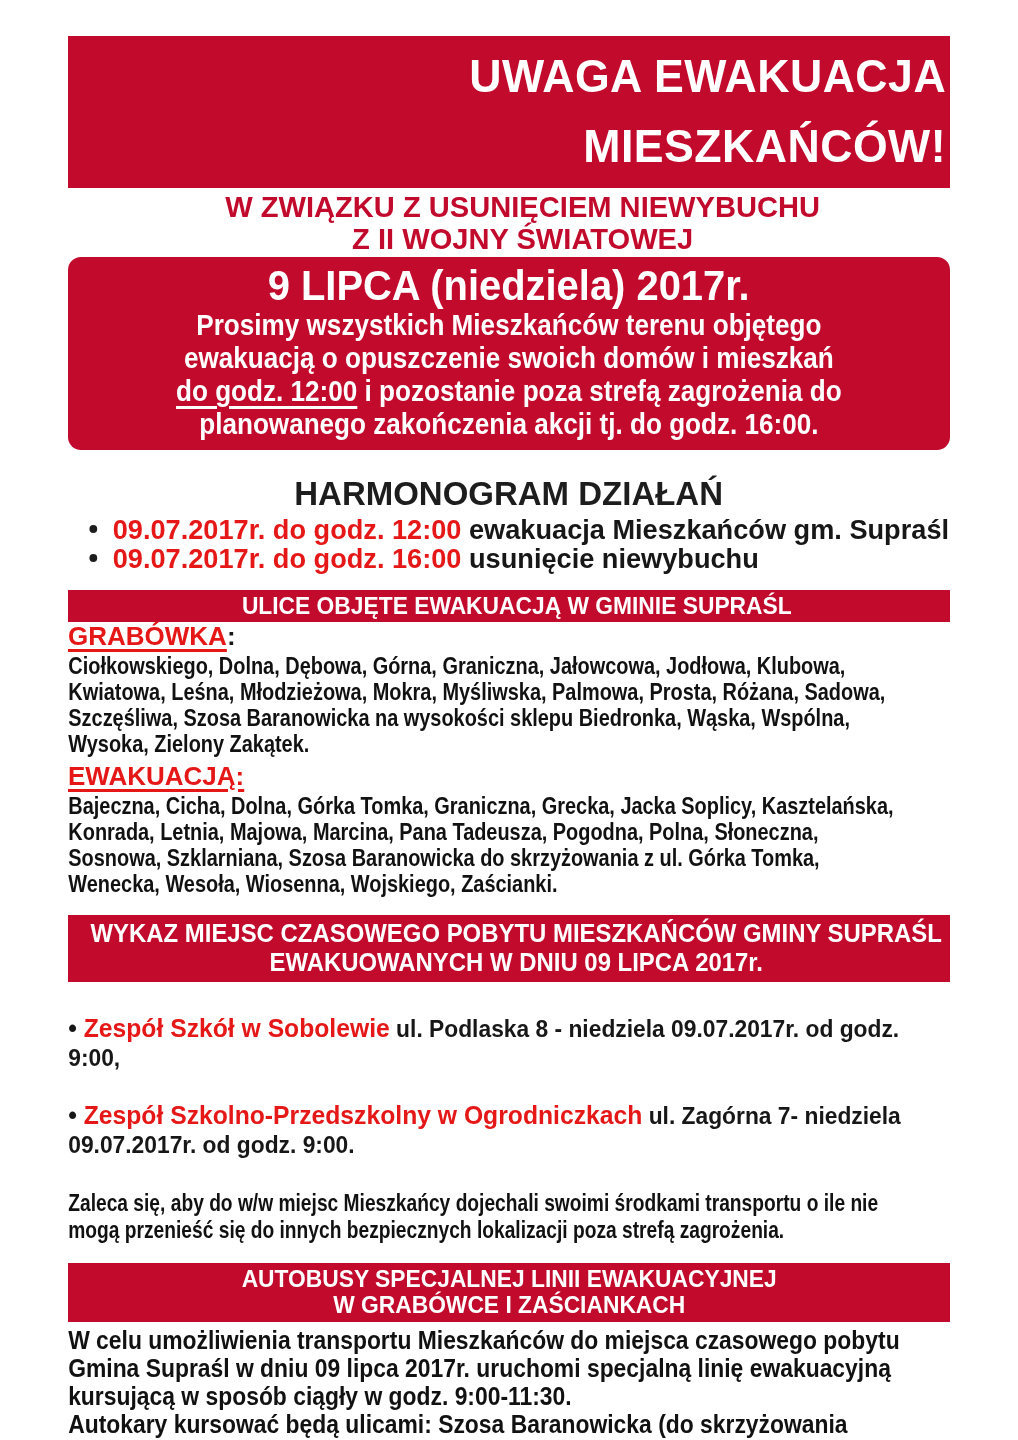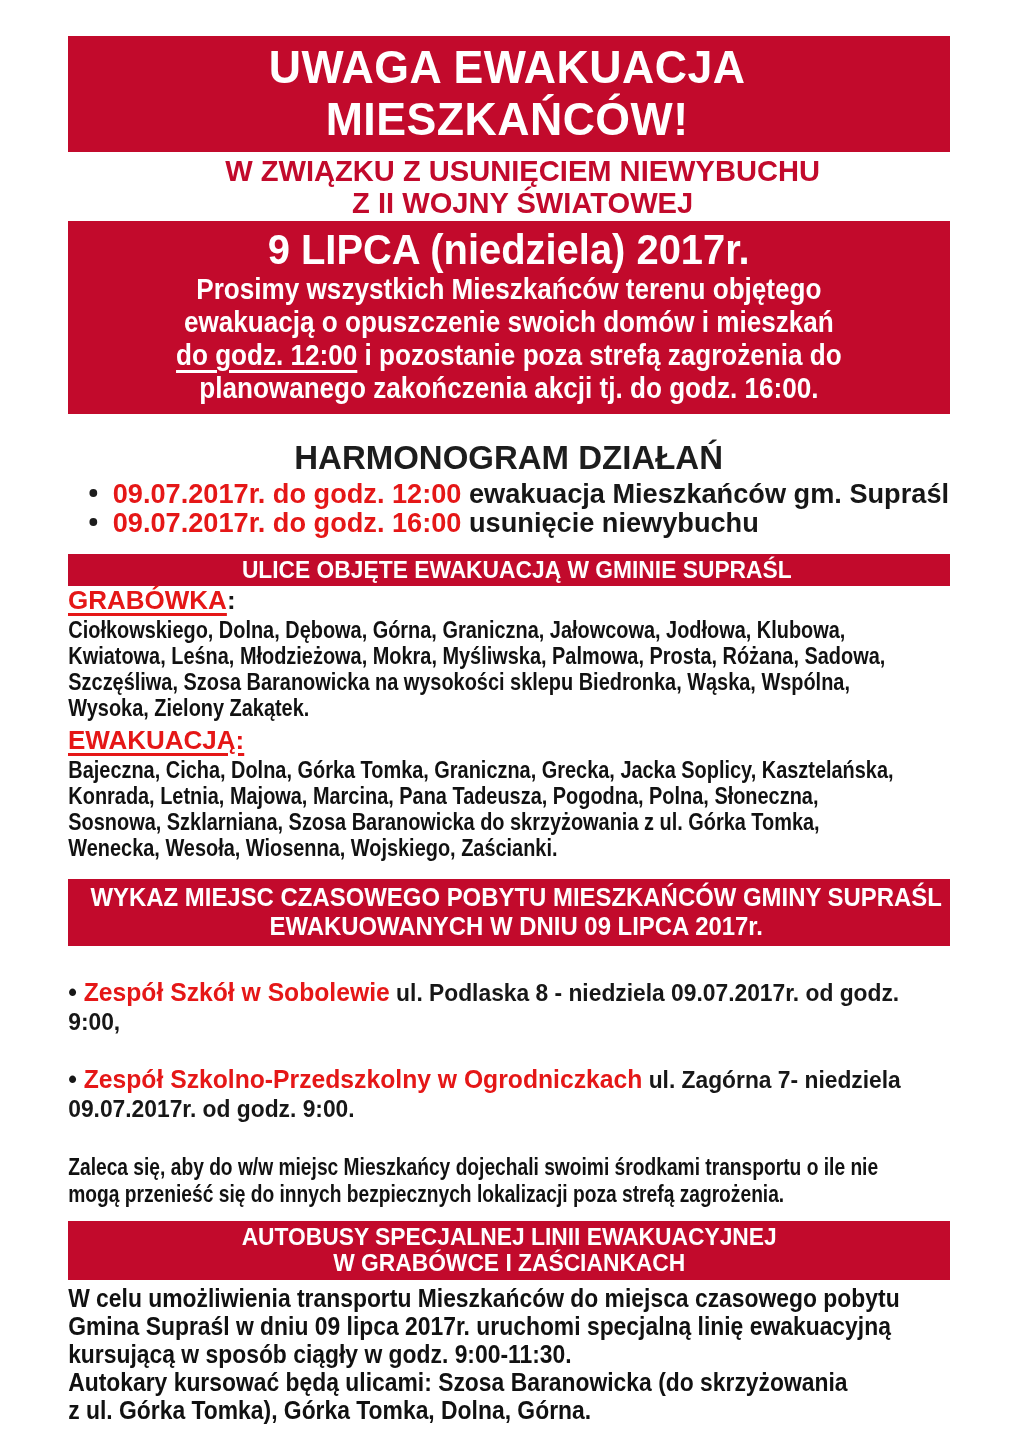--- a/index.html
+++ b/index.html
@@ -9,42 +9,42 @@
     font-weight:700;color:#171717;
     -webkit-font-smoothing:antialiased;
   }
   .page{padding:36px 68px 0 68px;}
   .pre{white-space:pre-line;}
   
   .cx{display:block;width:calc(100% / var(--s,1));
       margin-left:calc((100% - 100% / var(--s,1)) / 2);
       transform:scaleX(var(--s,1));transform-origin:center top;}
   .redbar{background:#c20a2c;color:#ffffff;text-align:center;}
-  .banner-main{padding:5px 4px 7px 0;font-size:47px;line-height:52px;letter-spacing:0.5px;}
+  .banner-main{padding:5px 4px 7px 0;font-size:47px;line-height:70px;letter-spacing:0.5px;text-align:right;}
   .subtitle{color:#c20a2c;text-align:center;font-size:30px;line-height:32px;margin:3px 0 2px 0;}
-  .date-banner{padding:5px 10px 9px 10px;}
+  .date-banner{padding:5px 10px 9px 10px;border-radius:13px;}
   .date-title{font-size:42px;line-height:47px;}
   .date-body{font-size:29px;line-height:33px;}
   .u{text-decoration:underline;text-decoration-thickness:3px;text-underline-offset:5px;}
   .h2{text-align:center;font-size:34px;line-height:36px;color:#1d1d1d;margin-top:25px;}
   .sched{margin:4px 0 0 2px;font-size:28px;line-height:29px;}
   .sched-item{margin:0;}
   .dot{display:inline-block;width:8px;height:8px;border-radius:50%;background:#1d1d1d;
        vertical-align:6px;margin:0 16px 0 6px;}
   .red{color:#e51717;}
   .blk{color:#171717;}
   .bar-line{font-size:24px;line-height:26px;padding:3px 0 3px 16px;margin-top:17px;}
   .area-head{font-size:26px;line-height:26px;margin-top:1px;}
   .u2{text-decoration:underline;text-decoration-thickness:3px;text-underline-offset:4px;}
   .streets{font-size:24px;line-height:26px;margin-top:4px;color:#111;}
   .bar-2line{font-size:26px;line-height:29px;padding:4px 6px 5px 20px;margin-top:18px;}
   .shelters{margin-top:3px;font-size:24px;line-height:29px;}
   .shelter-name{font-size:26px;}
   .note{font-size:24px;line-height:27px;margin-top:1px;color:#111;}
-  .bar-buses{font-size:24px;line-height:26px;padding:3px 0 4px 0;margin-top:14px;}
+  .bar-buses{font-size:24px;line-height:26px;padding:3px 0 4px 0;margin-top:20px;}
   .buses-para{font-size:26px;line-height:28px;margin-top:4px;color:#111;}
 </style>
 </head>
 <body>
 
 <div class="page">
 
   <div class="redbar banner-main">
     <div class="pre cx" style="--s:.95">UWAGA EWAKUACJA
 MIESZKAŃCÓW!</div>

